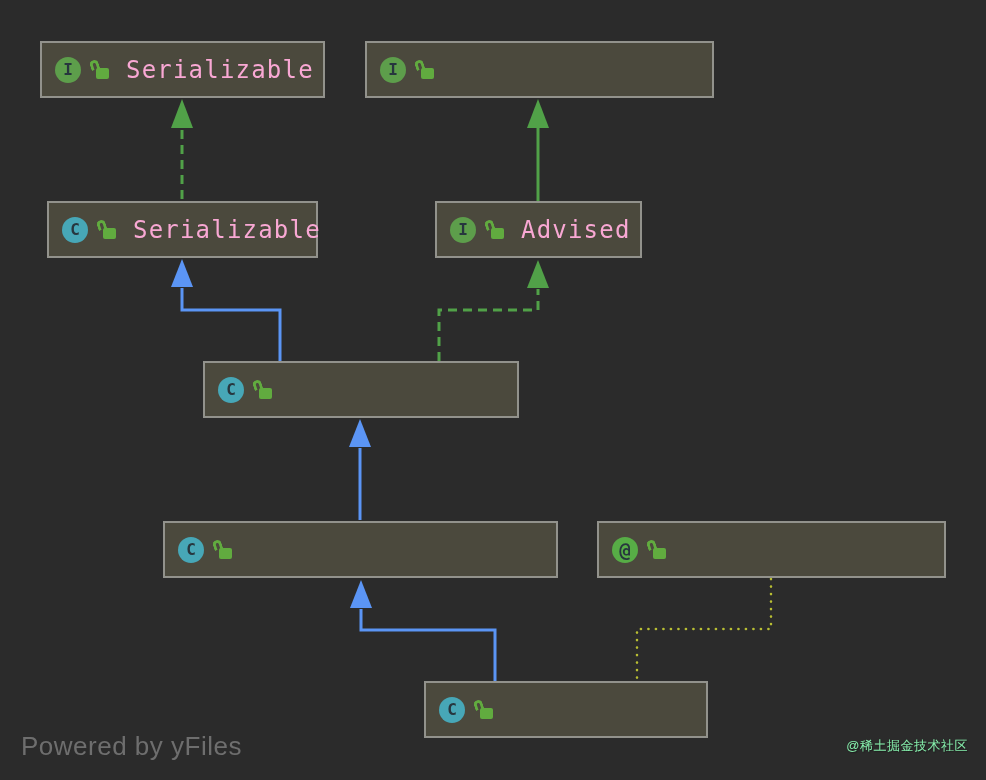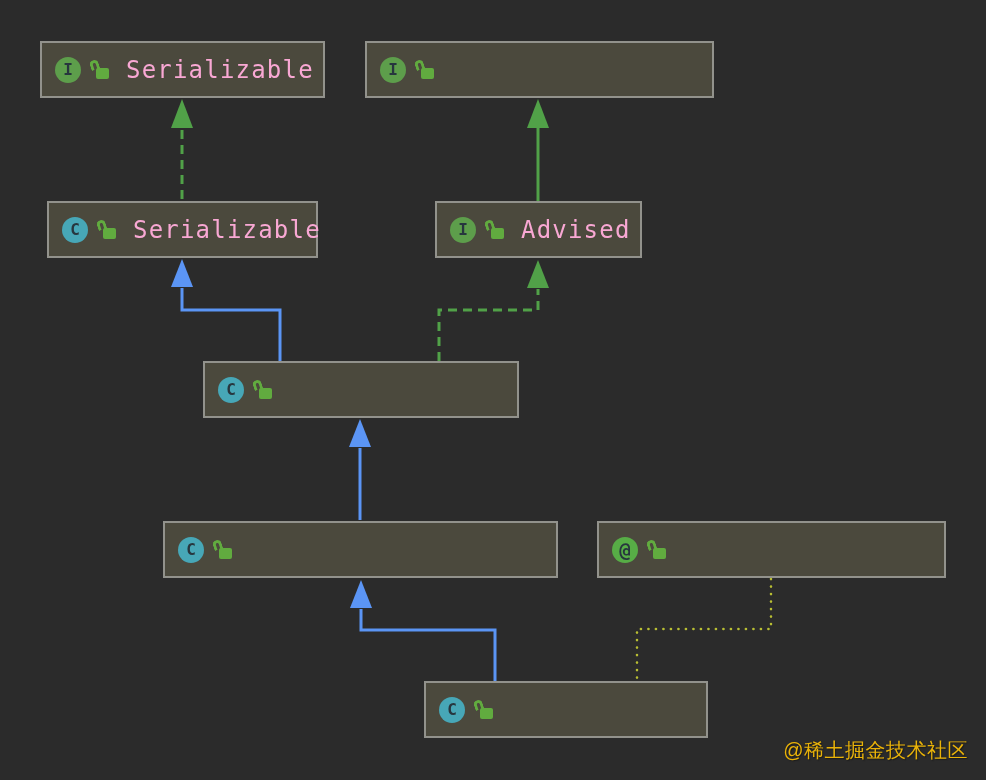--- a/index.html
+++ b/index.html
@@ -70,22 +70,22 @@
     left:21px; top:731px;
     font-family:"Liberation Sans", sans-serif;
     font-size:26px;
     color:#6e6e6e;
     letter-spacing:0.5px;
   }
   .watermark {
     position:absolute;
     right:18px; top:737px;
     font-family:"Liberation Sans", sans-serif;
-    font-size:20px;
-    color:#eab308;
+    font-size:13px;
+    color:#86efac;
     text-shadow:1px 1px 1px #1c1c1c;
     letter-spacing:0.5px;
   }
 </style>
 </head>
 <body>
 
 <div class="canvas">
 
   <svg class="edges" width="986" height="780" viewBox="0 0 986 780">
@@ -185,15 +185,16 @@
   </div>
 
   <div class="node" style="left:424px; top:681px; width:267px;">
     <span class="badge badge-class">C</span>
     <span class="lock">
         <span class="lock-shackle"></span>
         <span class="lock-body"></span>
       </span>
   </div>
 
+  <div class="powered-by">Powered by yFiles</div>
   <div class="watermark">@稀土掘金技术社区</div>
 
 </div>
 
 </body></html>

